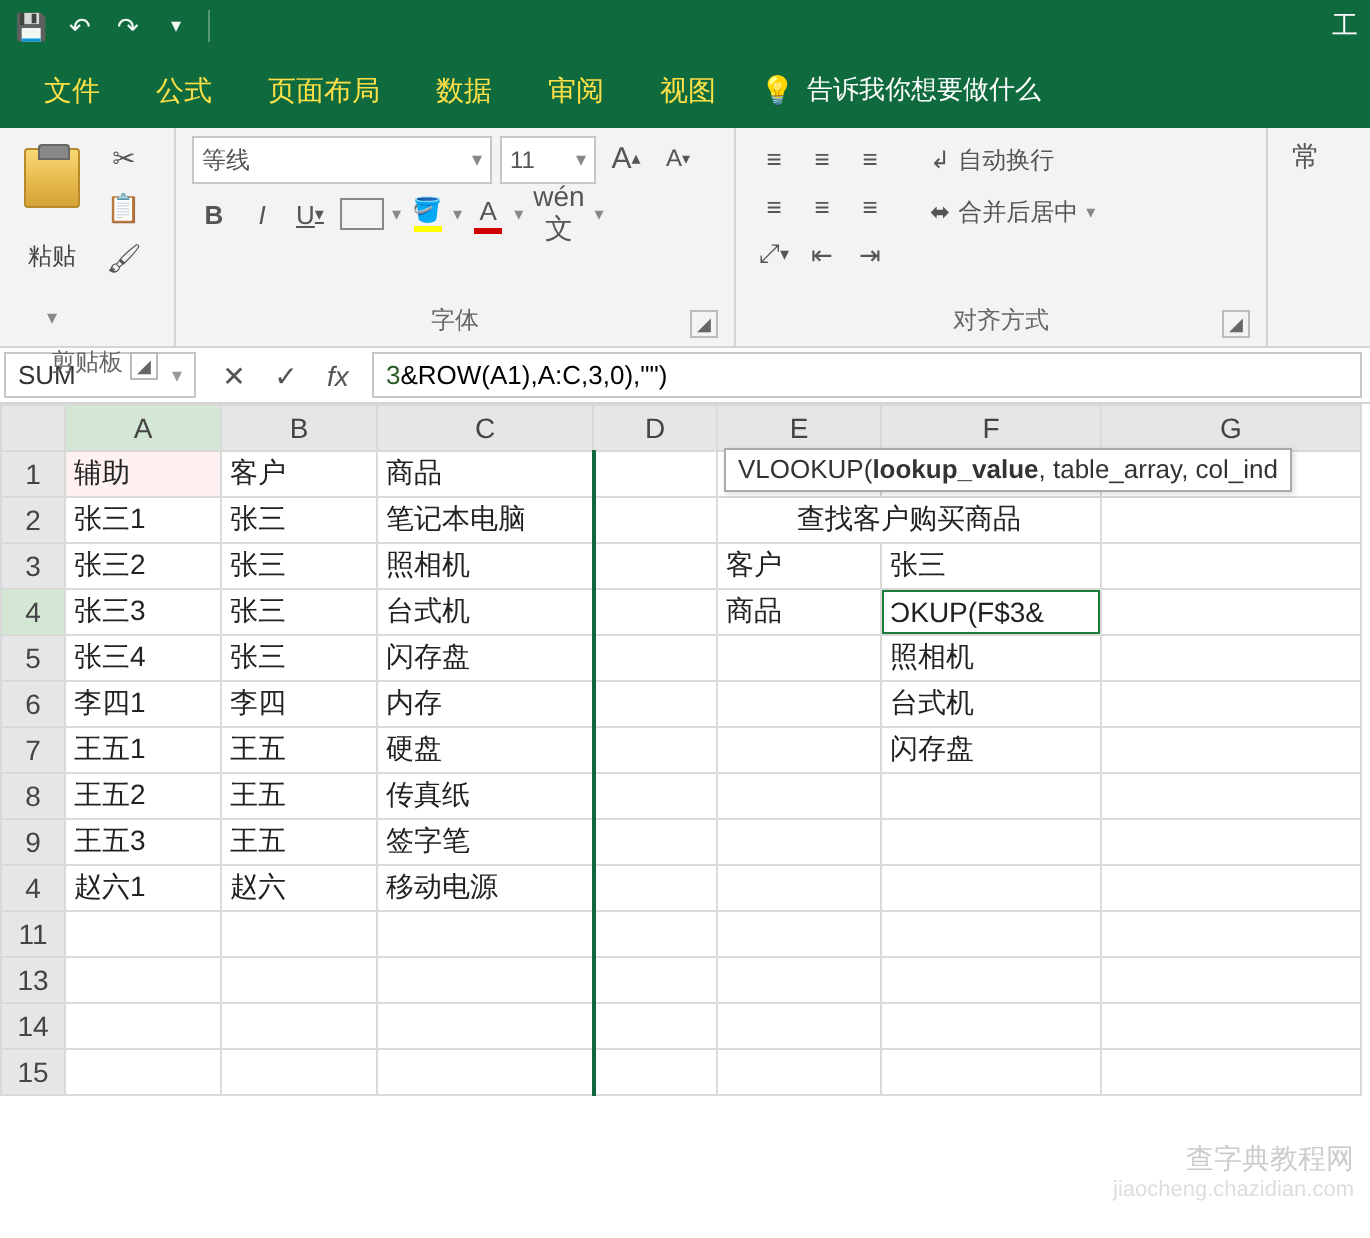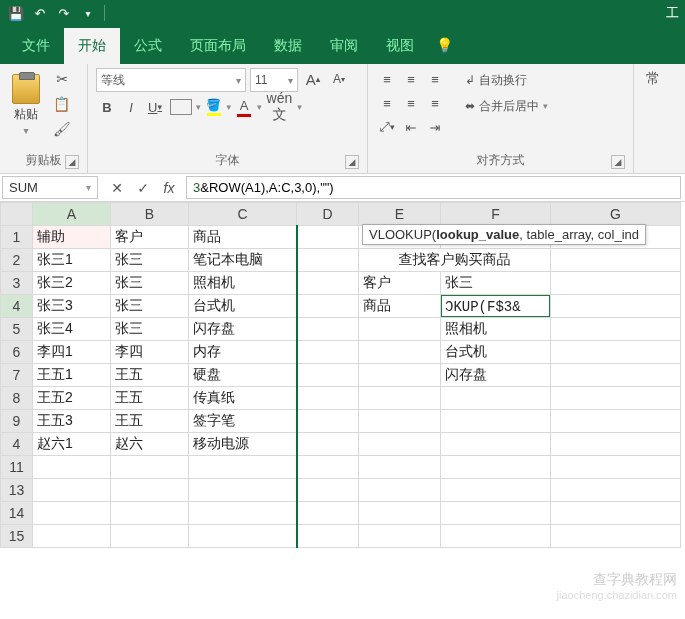--- a/index.html
+++ b/index.html
@@ -2,30 +2,30 @@
 <html><head>
 <meta charset="utf-8">
 <style>
 * { margin: 0; padding: 0; box-sizing: border-box; font-family: "Microsoft YaHei", Arial, sans-serif; }
 body { background: #fff; width: 685px; height: 619px; overflow: hidden; position: relative; }
 .qat { background: #0f6b3d; height: 26px; display: flex; align-items: center; padding: 0 6px; gap: 4px; }
 .qat-icon { width: 20px; height: 20px; display: flex; align-items: center; justify-content: center; color: #fff; font-size: 13px; opacity: 0.95; }
 .qat-sep { width: 1px; height: 16px; background: rgba(255,255,255,0.3); margin: 0 2px; }
 .title-right { position: absolute; right: 0; top: 0; color: #fff; font-size: 13px; padding: 4px 6px; }
 .ribbon-tabs { background: #0f6b3d; height: 38px; display: flex; align-items: flex-end; padding: 0 8px; gap: 0; }
-.rtab { color: #86efac; font-size: 14px; padding: 9px 14px; cursor: pointer; }
+.rtab { color: #fde047; font-size: 14px; padding: 9px 14px; cursor: pointer; }
 .rtab.active { background: #f3f3f3; color: #0f6b3d; }
 .tellme { display: flex; align-items: center; color: #fff; font-size: 13px; padding: 0 8px; gap: 6px; height: 38px; }
 .lamp { font-size: 14px; }
 .ribbon { background: #f3f3f3; border-bottom: 1px solid #d4d4d4; display: flex; height: 110px; }
 .rgroup { border-right: 1px solid #d4d4d4; padding: 4px 8px 2px 8px; display: flex; flex-direction: column; justify-content: space-between; }
 .rgroup-body { display: flex; align-items: flex-start; gap: 6px; }
 .rgroup-label { text-align: center; font-size: 12px; color: #666; padding: 2px 0; position: relative; }
 .dlg-launcher { position: absolute; right: 0; bottom: 2px; width: 14px; height: 14px; border: 1px solid #bbb; font-size: 9px; color: #666; display: flex; align-items: center; justify-content: center; }
-.paste-big { display: flex; flex-direction: column; align-items: center; gap: 2px; padding: 6px 4px; }
+.paste-big { display: flex; flex-direction: column; align-items: center; gap: 16px; padding: 6px 4px; }
 .paste-icon { width: 28px; height: 30px; background: linear-gradient(#f7d774,#e6b84a 60%,#d4a137); border: 1px solid #b88b2a; border-radius: 2px; position: relative; }
 .paste-icon::before { content: ""; position: absolute; top: -3px; left: 6px; width: 14px; height: 6px; background: #888; border-radius: 2px 2px 0 0; border: 1px solid #666; }
 .paste-txt { font-size: 12px; color: #444; }
 .mini-col { display: flex; flex-direction: column; gap: 3px; }
 .mini-btn { width: 24px; height: 22px; display: flex; align-items: center; justify-content: center; color: #555; font-size: 14px; }
 .combo { height: 24px; border: 1px solid #c6c6c6; background: #fff; display: flex; align-items: center; font-size: 12px; color: #555; padding: 0 4px; }
 .combo .dd { margin-left: auto; font-size: 10px; color: #888; }
 .font-row1 { display: flex; gap: 4px; margin-bottom: 4px; }
 .font-row2 { display: flex; gap: 2px; align-items: center; }
 .tbtn { min-width: 22px; height: 22px; display: flex; align-items: center; justify-content: center; color: #555; font-size: 13px; padding: 0 3px; }
@@ -70,28 +70,28 @@
   <span class="qat-icon">💾</span>
   <span class="qat-icon">↶</span>
   <span class="qat-icon">↷</span>
   <span class="qat-icon" style="font-size:10px">▾</span>
   <span class="qat-sep"></span>
   <span class="title-right">工</span>
 </div>
 
 <div class="ribbon-tabs">
   <div class="rtab">文件</div>
-  <div class="rtab active">开始</div>
   <div class="rtab">公式</div>
   <div class="rtab">页面布局</div>
   <div class="rtab">数据</div>
   <div class="rtab">审阅</div>
   <div class="rtab">视图</div>
   <div class="tellme">
     <span class="lamp">💡</span>
+    <span>告诉我你想要做什么</span>
   </div>
 </div>
 
 <div class="ribbon">
   <div class="rgroup" style="width:88px">
     <div class="rgroup-body">
       <div class="paste-big">
         <div class="paste-icon"></div>
         <span class="paste-txt">粘贴</span>
         <span style="font-size:10px;color:#888">▾</span>
@@ -276,21 +276,21 @@
           <td class="f3-cell"><span>张三</span><span class="f3-border"></span></td>
           <td></td>
         </tr>
         <tr>
           <th class="rowh hl-header-4">4</th>
           <td>张三3</td>
           <td>张三</td>
           <td class="col-c-right">台式机</td>
           <td></td>
           <td>商品</td>
-          <td class="f4-cell"><span style="font-family:Liberation Mono, monospace">ƆKUP(F$3&amp;</span><span class="f4-border"></span></td>
+          <td class="f4-cell"><span style="font-family:Liberation Sans, sans-serif">ƆKUP(F$3&amp;</span><span class="f4-border"></span></td>
           <td></td>
         </tr>
         <tr>
           <th class="rowh">5</th>
           <td>张三4</td>
           <td>张三</td>
           <td class="col-c-right">闪存盘</td>
           <td></td>
           <td></td>
           <td>照相机</td>

